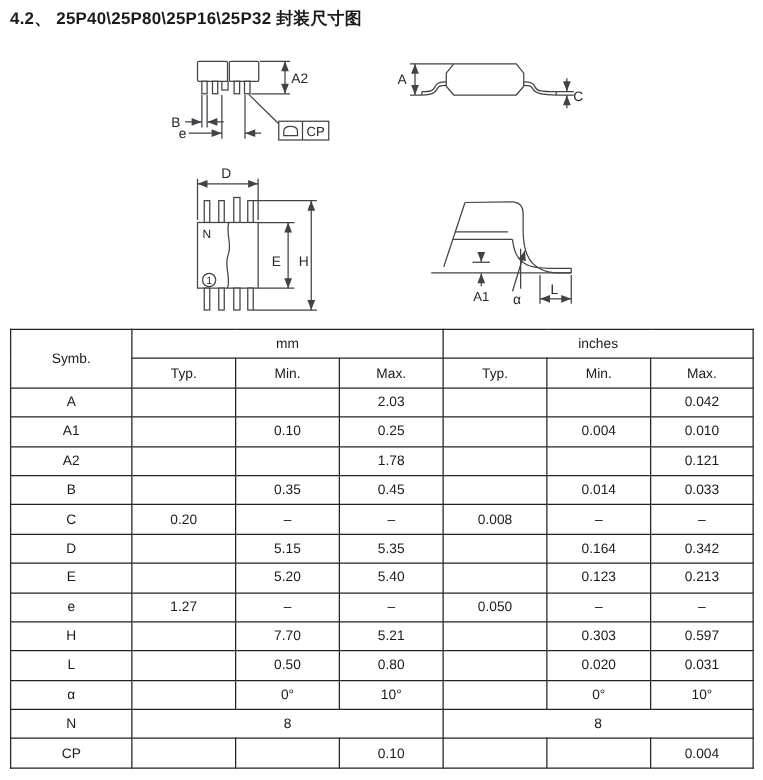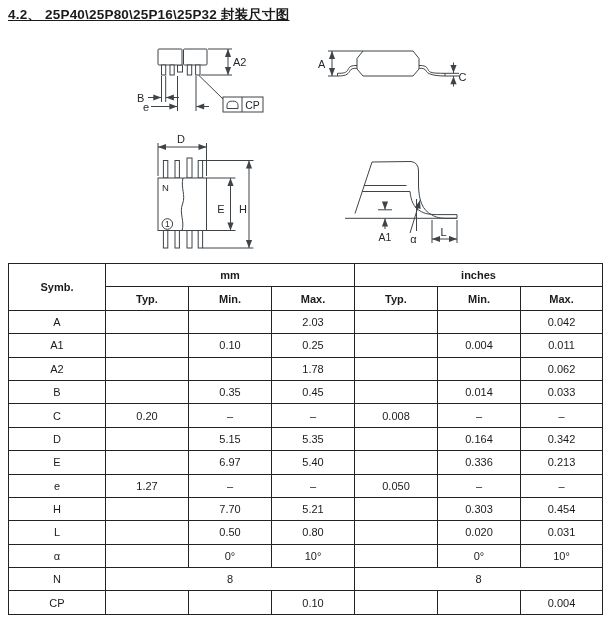--- a/index.html
+++ b/index.html
@@ -2,33 +2,33 @@
 <html><head>
 <meta charset="utf-8">
 <style>
   html,body{margin:0;padding:0}
   body{
     width:610px;height:624px;position:relative;background:#ffffff;
     font-family:"Liberation Sans",sans-serif;color:#1b1b1b;overflow:hidden;
   }
   .title{
     position:absolute;left:8px;top:6px;font-size:13.5px;font-weight:bold;
-    letter-spacing:.2px;white-space:nowrap;text-decoration:underline;
+    letter-spacing:.2px;white-space:nowrap;
   }
   svg.diagrams{position:absolute;left:0;top:0}
   svg.diagrams text{font-family:"Liberation Sans",sans-serif;fill:#25282b}
   table.dim{
     position:absolute;left:8px;top:263px;width:594px;
     border-collapse:collapse;table-layout:fixed;font-size:11px;
   }
   table.dim td{
     border:1px solid #232323;text-align:center;vertical-align:middle;
     height:22.4px;padding:0 2px;overflow:hidden;white-space:nowrap;
   }
-  table.dim td.hdr{font-weight:bold}
+  table.dim td.hdr{font-weight:normal}
 </style>
 </head>
 <body>
 
 <div class="title">4.2、 25P40\25P80\25P16\25P32 封装尺寸图</div>
 
 <svg class="diagrams" width="610" height="260" viewBox="0 0 610 260">
   <defs>
     <marker id="arr" markerUnits="userSpaceOnUse" markerWidth="9" markerHeight="8" refX="8.3" refY="3.5" orient="auto-start-reverse">
       <path d="M0.3,0.4 L8.3,3.5 L0.3,6.6 Z" fill="#3f4448" stroke="none"></path>
@@ -180,30 +180,30 @@
     <td></td>
     <td>0.042</td>
   </tr>
   <tr>
     <td>A1</td>
     <td></td>
     <td>0.10</td>
     <td>0.25</td>
     <td></td>
     <td>0.004</td>
-    <td>0.011</td>
+    <td>0.010</td>
   </tr>
   <tr>
     <td>A2</td>
     <td></td>
     <td></td>
     <td>1.78</td>
     <td></td>
     <td></td>
-    <td>0.062</td>
+    <td>0.121</td>
   </tr>
   <tr>
     <td>B</td>
     <td></td>
     <td>0.35</td>
     <td>0.45</td>
     <td></td>
     <td>0.014</td>
     <td>0.033</td>
   </tr>
@@ -221,43 +221,43 @@
     <td></td>
     <td>5.15</td>
     <td>5.35</td>
     <td></td>
     <td>0.164</td>
     <td>0.342</td>
   </tr>
   <tr>
     <td>E</td>
     <td></td>
-    <td>6.97</td>
+    <td>5.20</td>
     <td>5.40</td>
     <td></td>
-    <td>0.336</td>
+    <td>0.123</td>
     <td>0.213</td>
   </tr>
   <tr>
     <td>e</td>
     <td>1.27</td>
     <td>–</td>
     <td>–</td>
     <td>0.050</td>
     <td>–</td>
     <td>–</td>
   </tr>
   <tr>
     <td>H</td>
     <td></td>
     <td>7.70</td>
     <td>5.21</td>
     <td></td>
     <td>0.303</td>
-    <td>0.454</td>
+    <td>0.597</td>
   </tr>
   <tr>
     <td>L</td>
     <td></td>
     <td>0.50</td>
     <td>0.80</td>
     <td></td>
     <td>0.020</td>
     <td>0.031</td>
   </tr>

